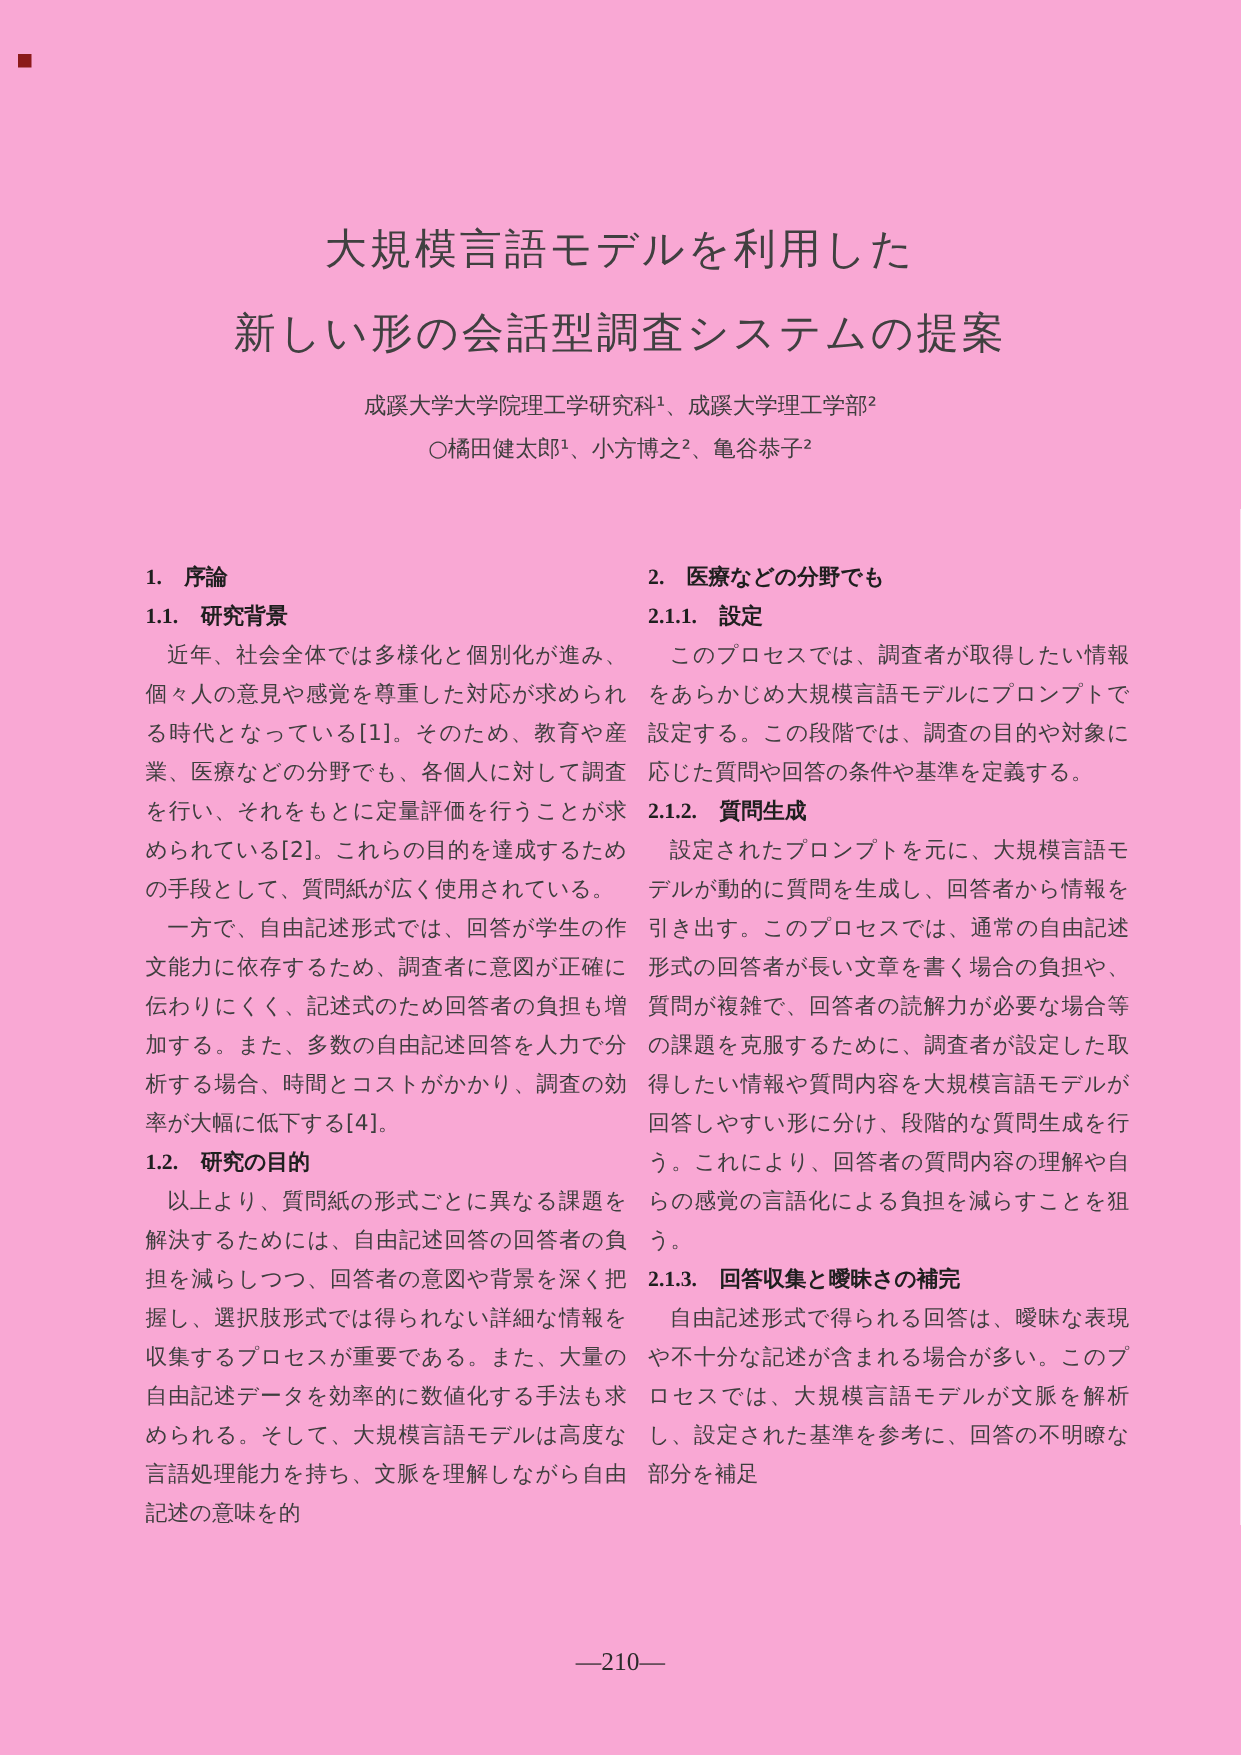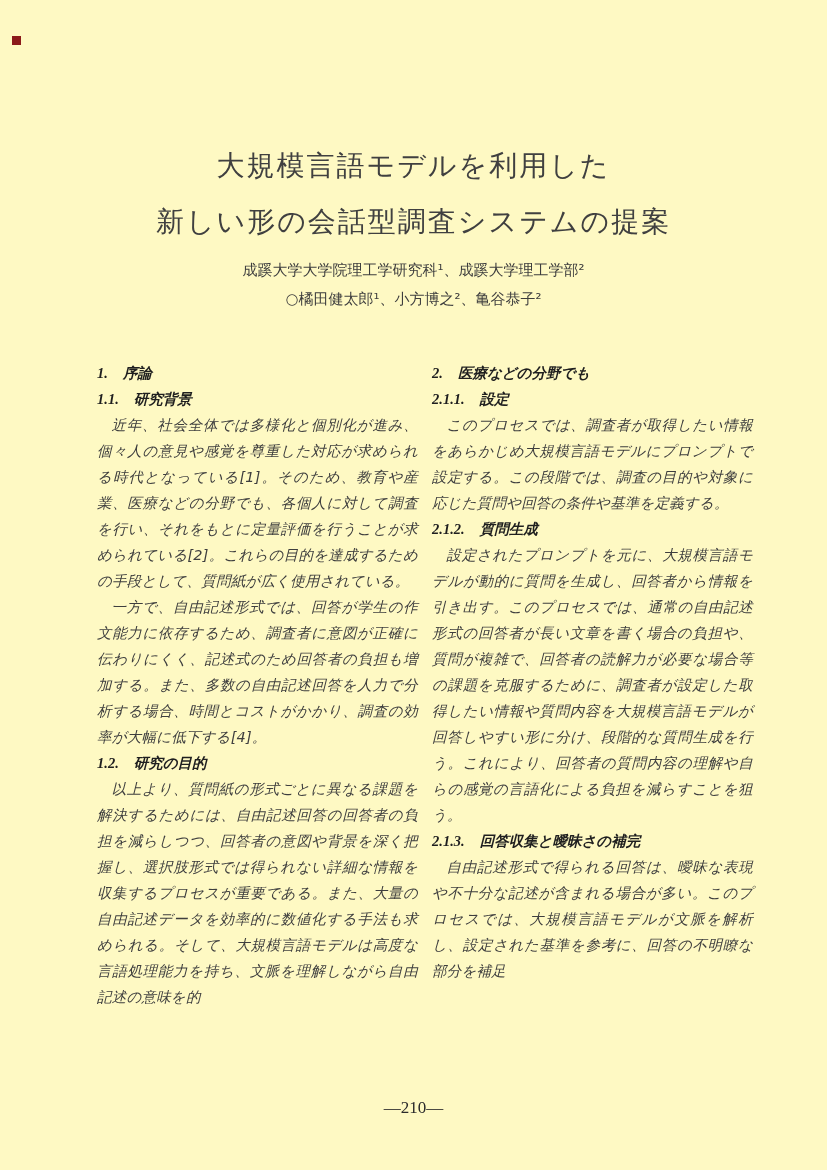--- a/index.html
+++ b/index.html
@@ -1,21 +1,21 @@
 <!DOCTYPE html>
 <html lang="ja"><head>
 <meta charset="utf-8">
 <style>
   html, body { margin: 0; padding: 0; background: #ffffff; }
   .page {
     position: relative;
     width: 827px;
     height: 1170px;
     margin: 0 auto;
-    background: #fef9c3;
+    background: #f9a8d4;
     font-family: "DejaVu Sans", "Liberation Sans", sans-serif;
     color: #3e3e3e;
     overflow: hidden;
   }
   .corner-marker {
     position: absolute;
     left: 12px;
     top: 36px;
     width: 9px;
     height: 9px;
@@ -38,26 +38,25 @@
     top: 256px;
     left: 0;
     width: 100%;
     text-align: center;
     font-size: 15px;
     line-height: 29px;
     color: #3e3e3e;
   }
   .body-area {
     position: absolute;
-    top: 360px;
+    top: 372px;
     left: 97px;
     width: 656px;
     display: flex;
     gap: 14px;
-    font-style: italic;
   }
   .col { width: 321px; }
   .heading {
     font-weight: bold;
     color: #1f1f1f;
     font-size: 14.5px;
     line-height: 26px;
     margin: 0;
   }
   .heading .hnum {

